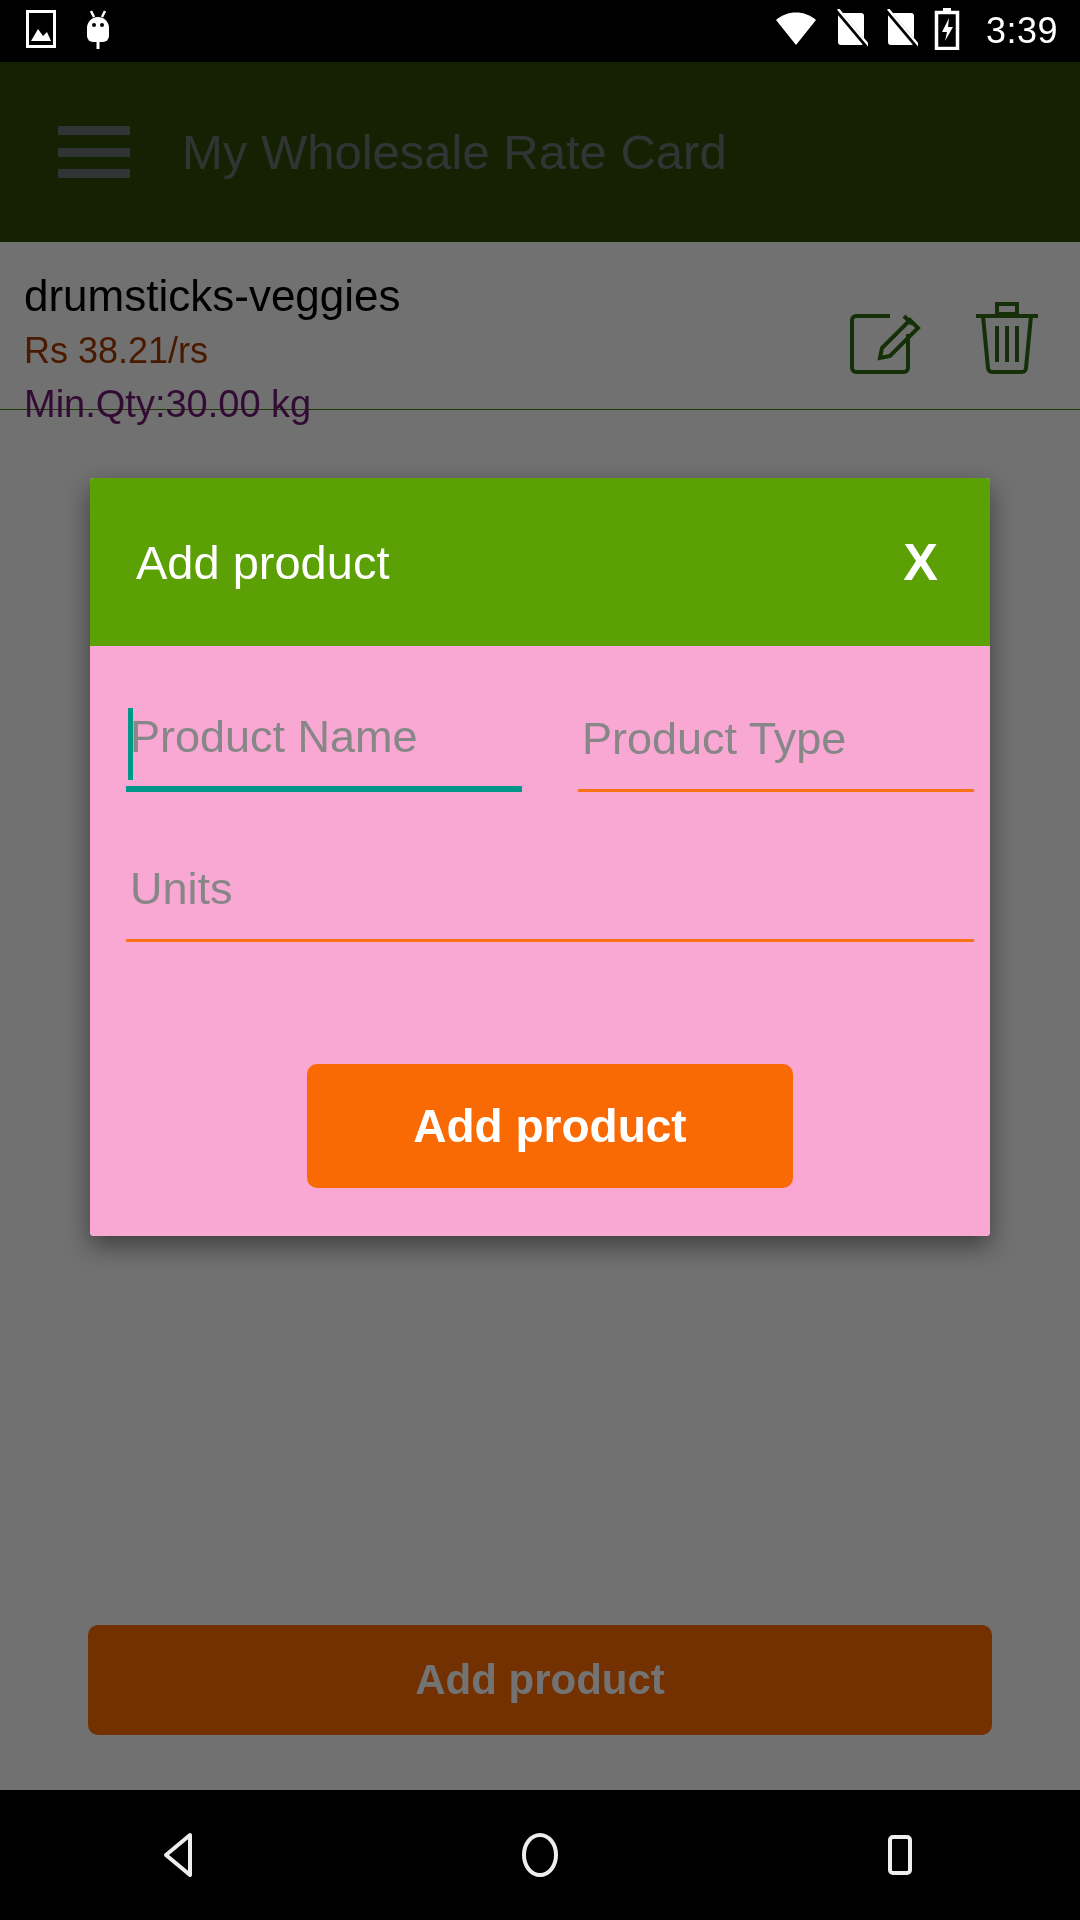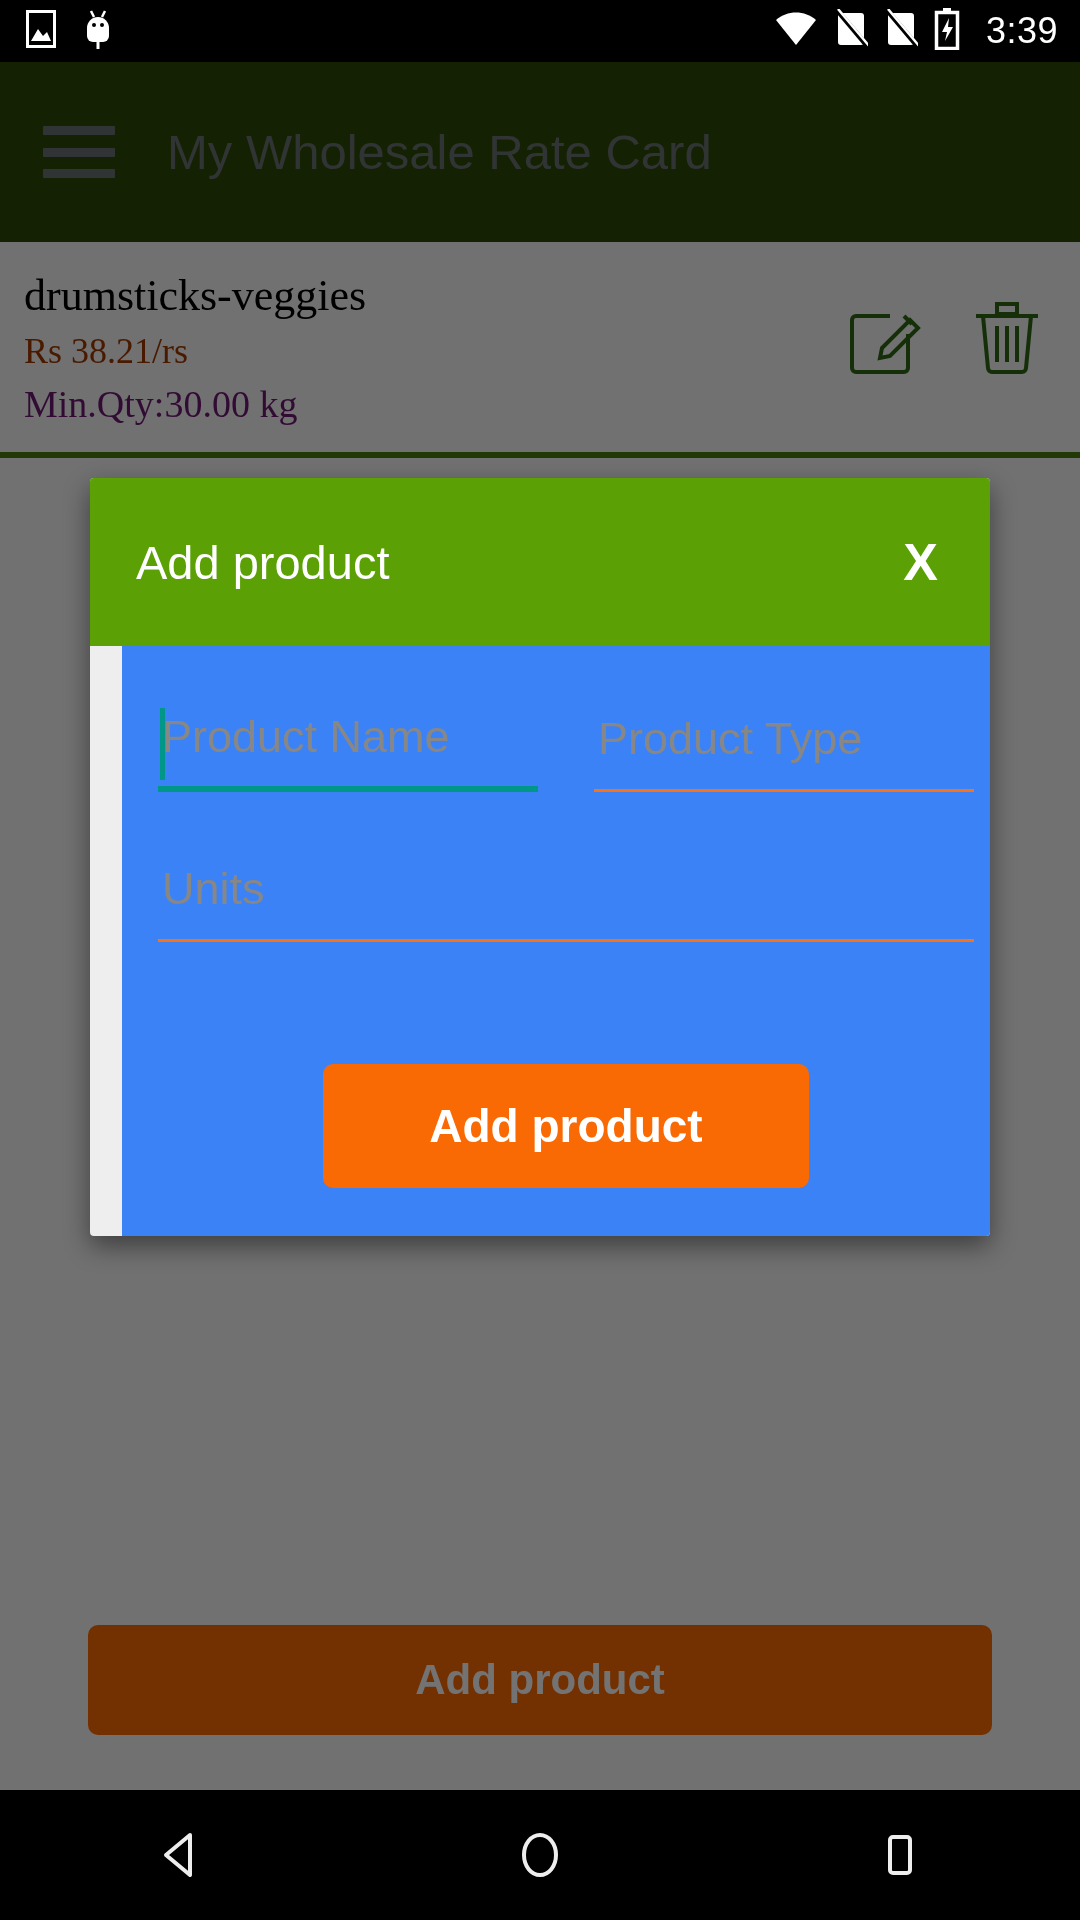--- a/index.html
+++ b/index.html
@@ -47,21 +47,21 @@
 
   
   #app-bar {
     position: absolute;
     left: 0; top: 62px;
     width: 1080px; height: 180px;
     background: #2e4a05;
     display: flex;
     align-items: center;
     box-sizing: border-box;
-    padding-left: 43px;
+    padding-left: 58px;
   }
   #hamburger-icon {
     width: 72px;
     height: 52px;
     display: flex;
     flex-direction: column;
     justify-content: space-between;
     flex: 0 0 auto;
   }
   #hamburger-icon span {
@@ -83,24 +83,23 @@
     position: absolute;
     left: 0; top: 242px;
     width: 1080px;
     height: 1548px;
     background: #fafafa;
   }
   .product-row {
     position: relative;
     box-sizing: border-box;
     padding: 26px 24px 22px 24px;
-    border-bottom: 6px solid #4d7c0f;
+    border-bottom: 1px solid #4d7c0f;
     background: #fafafa;
-    height: 216px;
-    font-family: Liberation Serif, serif;
+    height: 168px;
   }
   .product-name {
     font-size: 44px;
     color: #000000;
     line-height: 56px;
   }
   .product-price {
     font-size: 36px;
     color: #a33b00;
     line-height: 54px;
@@ -174,22 +173,21 @@
     font-weight: bold;
     background: none;
     border: none;
     cursor: pointer;
     padding: 6px 10px;
     font-family: "Liberation Sans", sans-serif;
   }
   #dialog-body {
     box-sizing: border-box;
     padding: 56px 16px 48px 36px;
-    background: #3b82f6;
-    margin-left: 32px;
+    background: #f9a8d4;
   }
   .field-row {
     display: flex;
     gap: 56px;
   }
   .field {
     position: relative;
     flex: 1 1 0;
     height: 150px;
   }

